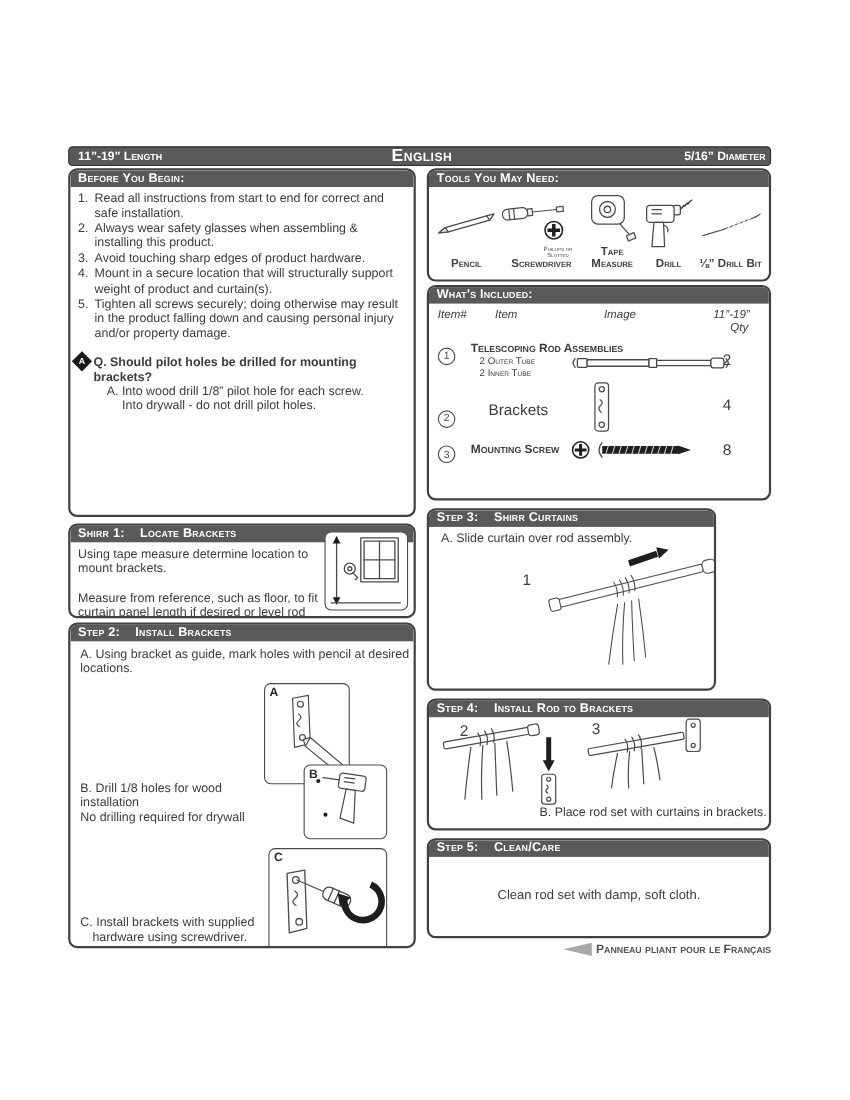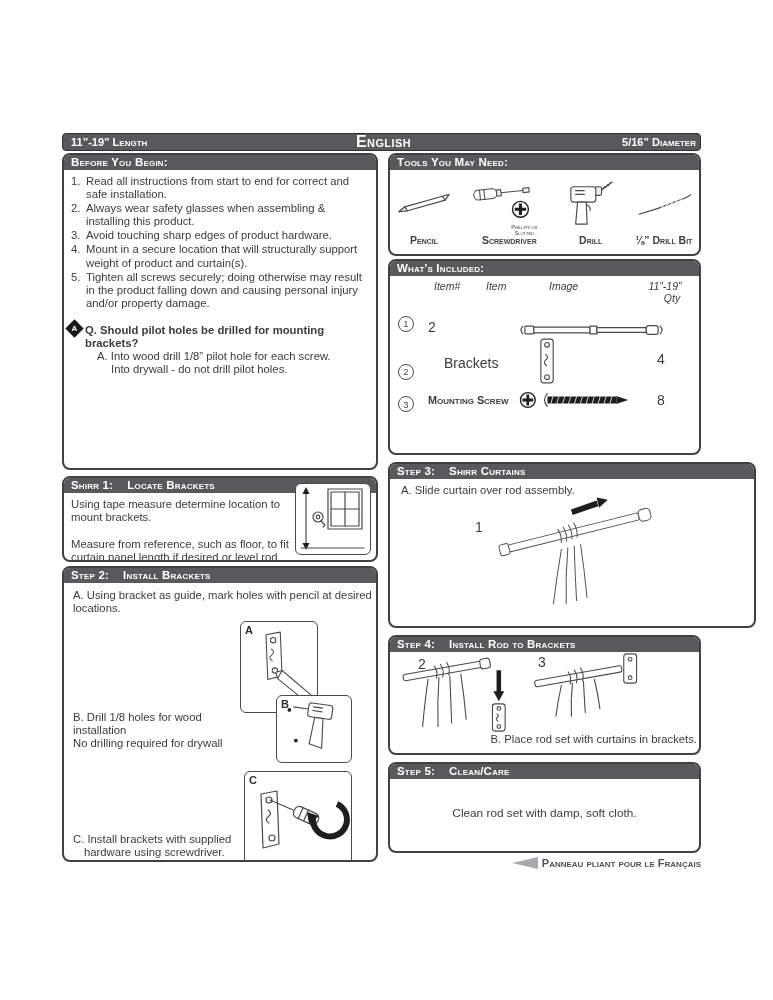--- a/index.html
+++ b/index.html
@@ -24,21 +24,21 @@
   .ans{padding-left:12px;}
   .ans2{padding-left:26px;}
   
   .tools-row{display:flex;justify-content:space-between;padding:4px 6px 3px;height:78px;box-sizing:border-box;}
   .tool{display:flex;flex-direction:column;align-items:center;justify-content:flex-end;text-align:center;}
   .tool .art{flex:1;display:flex;align-items:center;justify-content:center;position:relative;}
   .tool-label{font-variant:small-caps;font-weight:600;font-size:10.5px;line-height:1;color:#414042;}
   .phillips-note{font-variant:small-caps;font-size:5.5px;line-height:1.1;color:#414042;position:absolute;right:2px;bottom:-2px;width:40px;}
   
   .inc-head{display:flex;font-style:italic;font-size:10.5px;padding:4px 8px 2px;}
-  .inc-head .c1{width:52px;margin-left:36px;}.inc-head .c2{flex:1;}.inc-head .c3{width:90px;}.inc-head .c4{width:52px;text-align:center;}
+  .inc-head .c1{width:52px;}.inc-head .c2{flex:1;}.inc-head .c3{width:90px;}.inc-head .c4{width:52px;text-align:center;}
   .inc-row{display:flex;align-items:flex-start;padding:5px 8px 2px;}
   .inc-row .rc1{width:30px;padding-top:2px;}
   .inc-row .rc2{flex:1;}
   .inc-row .rc4{width:34px;font-size:14px;text-align:left;}
   .circle-num{display:inline-flex;width:14px;height:14px;border:1.2px solid #4a4a4c;border-radius:50%;align-items:center;justify-content:center;font-size:9.5px;color:#4a4a4c;}
   .inc-name{font-variant:small-caps;font-weight:600;font-size:10.8px;}
   .inc-name.plain{font-variant:normal;font-weight:400;font-size:14px;}
   .inc-sub{font-variant:small-caps;font-size:8.8px;padding-left:8px;line-height:1.2;}
   
   .figframe{position:absolute;border:1.5px solid #4a4a4c;border-radius:6px;background:#fff;box-sizing:border-box;}
@@ -199,20 +199,32 @@
               <path class="ln" d="M33 11.5 H58" stroke-width="2.4"></path>
               <rect class="fg" x="58" y="9" width="7" height="5"></rect>
             </g>
             <circle cx="55" cy="30" r="9" fill="#fff" stroke="#1e1e20" stroke-width="1.6"></circle>
             <path d="M55 23.5 v13 M48.5 30 h13" stroke="#1e1e20" stroke-width="3.6"></path>
           </svg>
           <span class="phillips-note">Phillips or Slotted</span>
         </span>
         <span class="tool-label">Screwdriver</span>
       </div>
+      <div class="tool" style="width:48px;">
+        <span class="art">
+          <svg width="44" height="46" viewBox="0 0 44 48">
+            <rect class="fw" x="2" y="2" width="31" height="27" rx="6" stroke-width="1.5"></rect>
+            <circle class="ln" cx="17" cy="15" r="7.5"></circle>
+            <circle class="ln" cx="17" cy="15" r="3"></circle>
+            <path class="ln" d="M29 29 l8 9" stroke-width="3"></path>
+            <path class="fg" d="M35 40 l7 -3 l2 5 l-7 3 z" stroke-width="1"></path>
+          </svg>
+        </span>
+        <span class="tool-label">Tape Measure</span>
+      </div>
       <div class="tool">
         <span class="art">
           <svg width="48" height="50" viewBox="0 0 50 52">
             <path class="ln" d="M35 12 L47 3" stroke-width="1.8"></path>
             <path class="ln" d="M37 11 l2 -3 M40 9 l2 -3 M43 7 l2 -3" stroke-width=".8"></path>
             <rect class="fg" x="29" y="8" width="7" height="9" rx="2"></rect>
             <rect class="fw" x="4" y="8" width="26" height="16" rx="3"></rect>
             <path class="ln" d="M9 12 h9 M9 16 h9" stroke-width=".8"></path>
             <path class="fw" d="M11 24 L9 47 L21 47 L20 24 Z"></path>
             <path class="ln" d="M21 27 q4 2 3 6"></path>
@@ -237,20 +249,25 @@
   <div class="box" style="left:326px;top:126px;width:313px;height:196px;">
     <div class="box-h">What's Included:</div>
     <div class="inc-head">
       <span class="c1">Item#</span>
       <span class="c2">Item</span>
       <span class="c3">Image</span>
       <span class="c4"><span>11”-19”</span><br><span style="padding-left:14px;">Qty</span></span>
     </div>
     <div class="inc-row" style="position:relative;">
       <span class="rc1"><span class="circle-num">1</span></span>
+      <span class="rc2">
+        <div class="inc-name">Telescoping Rod Assemblies</div>
+        <div class="inc-sub">2 Outer Tube</div>
+        <div class="inc-sub">2 Inner Tube</div>
+      </span>
       <span style="position:absolute;left:128px;top:14px;">
         <svg width="148" height="20" viewBox="0 0 150 20">
           <path class="ln" d="M5 6 q-4 4 0 8"></path>
           <rect class="fw" x="7" y="6" width="9" height="8" rx="1"></rect>
           <rect class="fw" x="16" y="7" width="57" height="6"></rect>
           <rect class="fw" x="73" y="6" width="7" height="8"></rect>
           <rect class="fw" x="80" y="7.5" width="50" height="5"></rect>
           <rect class="fw" x="130" y="5.5" width="12" height="9" rx="2.5"></rect>
           <path class="ln" d="M144 6 q4 4 0 8"></path>
         </svg>
@@ -284,21 +301,21 @@
           <path class="fw" d="M30 3 q-6 7 0 14"></path>
           <path d="M30 10 H100" stroke="#1e1e20" stroke-width="7"></path>
           <path d="M36 5 l-3 10 M42 5 l-3 10 M48 5 l-3 10 M54 5 l-3 10 M60 5 l-3 10 M66 5 l-3 10 M72 5 l-3 10 M78 5 l-3 10 M84 5 l-3 10 M90 5 l-3 10 M96 5 l-3 10" stroke="#fff" stroke-width=".8"></path>
           <path class="blk" d="M100 6 L112 10 L100 14 Z"></path>
         </svg>
       </span>
       <span class="rc4" style="padding-top:0;">8</span>
     </div>
   </div>
 
-  <div class="box" style="left:326px;top:329px;width:368px;height:166px;">
+  <div class="box" style="left:326px;top:329px;width:263px;height:166px;">
     <div class="box-h"><span>Step 3:</span><span class="st-title">Shirr Curtains</span></div>
     <div class="body" style="position:relative;height:130px;">
       <div style="padding-left:4px;">A. Slide curtain over rod assembly.</div>
       <span class="fignum" style="position:absolute;left:85px;top:40px;">1</span>
       <span style="position:absolute;left:100px;top:8px;">
         <svg width="170" height="120" viewBox="0 0 210 150">
           <path class="blk" d="M100 28 L132 17 L134 24 L102 35 Z"></path>
           <path class="blk" d="M132 13 l14 3 l-11 10 z"></path>
           <g transform="rotate(-14 105 60)">
             <rect class="fw" x="20" y="52" width="168" height="9" rx="2"></rect>

